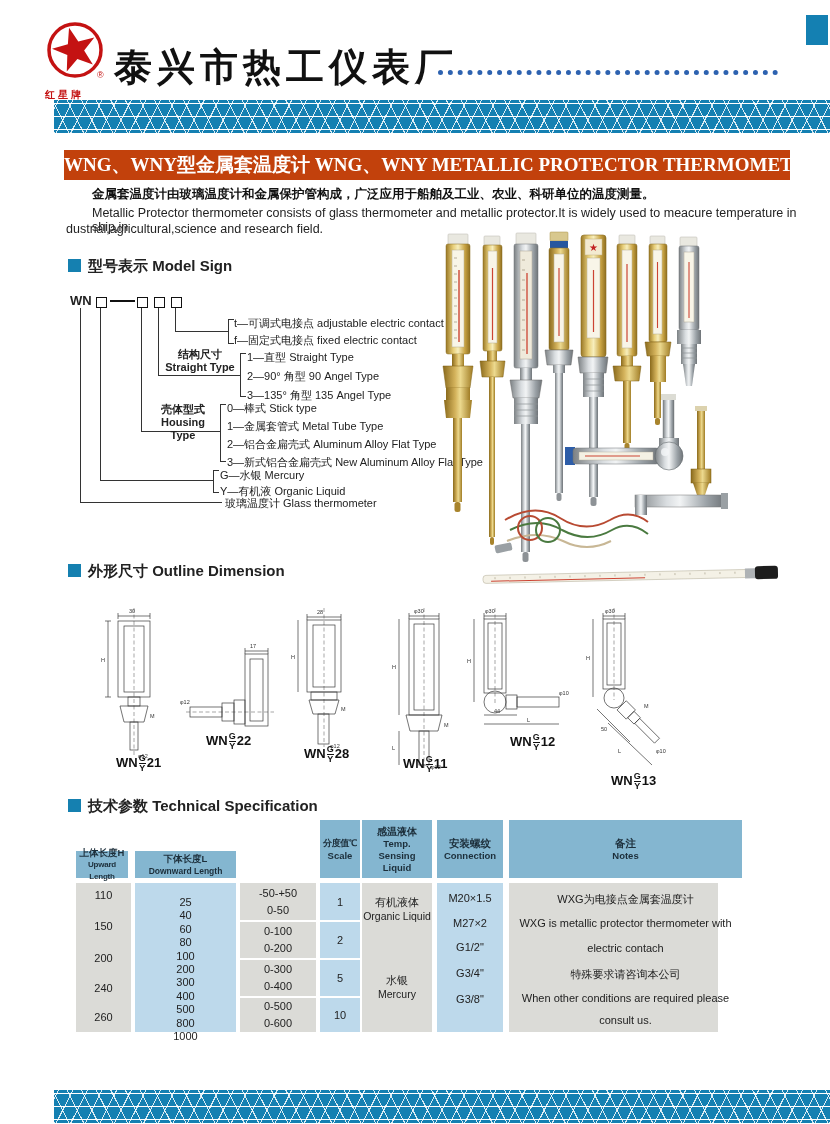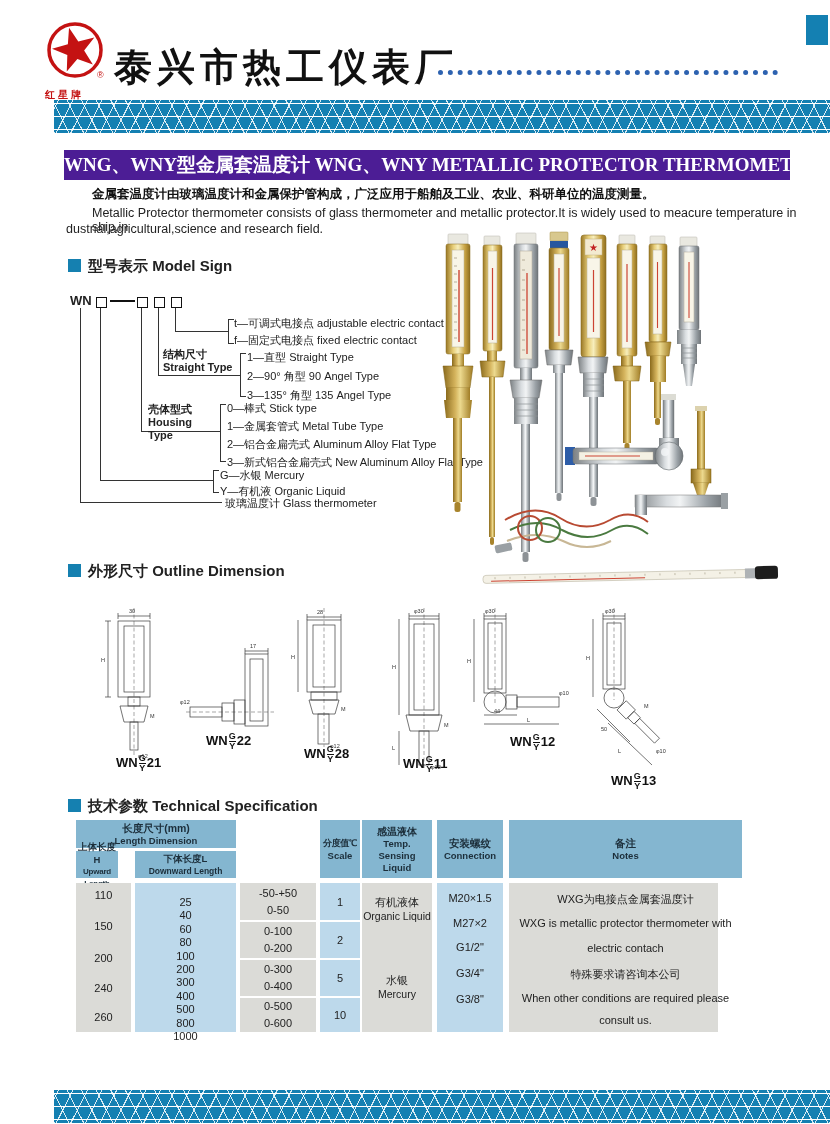--- a/index.html
+++ b/index.html
@@ -11,34 +11,34 @@
   .brand-txt{color:#c41212;font-size:10px;font-weight:bold;letter-spacing:3px;}
   .dotline{border-bottom:5px dotted #2d62b0;height:0;}
   .corner-mark{background:#1480b2;}
   
   .band{background-color:#1480b2;background-image:
     repeating-linear-gradient(63deg, rgba(255,255,255,.85) 0 1px, rgba(255,255,255,0) 1px 13px),
     repeating-linear-gradient(-63deg, rgba(255,255,255,.85) 0 1px, rgba(255,255,255,0) 1px 13px),
     linear-gradient(to bottom, rgba(255,255,255,0) 0 3px, #fff 3px 4px, rgba(255,255,255,0) 4px 16px,
       #fff 16px 17px, rgba(255,255,255,0) 17px 29px, #fff 29px 30px, rgba(255,255,255,0) 30px);}
   
-  .titlebar{background:#4c1d95;color:#fff;text-align:center;font-family:"Liberation Serif",serif;
+  .titlebar{background:#c2410c;color:#fff;text-align:center;font-family:"Liberation Serif",serif;
     font-weight:bold;font-size:19px;line-height:30px;white-space:nowrap;}
   .intro-zh{font-size:12.5px;font-weight:bold;color:#111;margin:0;}
   .intro-en{font-size:12.5px;color:#222;margin:0;}
   
   .sec-head{font-size:15px;font-weight:bold;color:#222;}
   .sq{display:inline-block;width:13px;height:13px;background:#1580b0;margin-right:7px;vertical-align:-1px;}
   
   .mbox{width:9px;height:9px;border:1.5px solid #111;background:#fff;}
   .vl{width:1px;background:#333;}
   .hl{height:1px;background:#333;}
   .br{border-left:1px solid #333;border-top:1px solid #333;border-bottom:1px solid #333;width:5px;}
   .ditem{font-size:11px;color:#222;white-space:nowrap;}
-  .glabel{font-size:11px;font-weight:bold;color:#222;line-height:13px;}
+  .glabel{font-size:11px;font-weight:bold;color:#222;text-align:center;line-height:13px;}
   .wn{font-size:13px;font-weight:bold;}
   
   .mlabel{font-size:13px;font-weight:bold;color:#111;white-space:nowrap;}
   .frac{display:inline-block;vertical-align:-4px;text-align:center;font-size:9px;line-height:9px;margin:0 1px;}
   .frac i{display:block;font-style:normal;font-weight:bold;}
   .frac i:first-child{border-bottom:1px solid #111;}
   
   .th{background:#84b6d0;color:#1c2e3a;text-align:center;font-weight:bold;}
   .th .zh{font-size:10.5px;line-height:13px;}
   .th .en{font-size:9.5px;line-height:12px;font-weight:bold;}
@@ -423,25 +423,21 @@
     <span>WN</span><span class="frac"><i>G</i><i>Y</i></span><span>12</span>
   </div>
   <div class="abs mlabel" style="left:611px;top:772px">
     <span>WN</span><span class="frac"><i>G</i><i>Y</i></span><span>13</span>
   </div>
 
   <div class="abs sec-head" style="left:68px;top:797px">
     <span class="sq"></span><span>技术参数 Technical Specification</span>
   </div>
 
-  <div class="abs th thflex" style="left:76px;top:820px;width:160px;height:28px">
-    <div class="zh">长度尺寸(mm)</div>
-      <div class="en">Length Dimension</div>
-  </div>
-  <div class="abs th thflex" style="left:76px;top:851px;width:42px;height:27px">
+  <div class="abs th thflex" style="left:76px;top:851px;width:52px;height:27px">
     <div class="zh" style="font-size:9.5px">上体长度H</div>
       <div class="en" style="font-size:8px;letter-spacing:-.2px">Upward Length</div>
   </div>
   <div class="abs th thflex" style="left:135px;top:851px;width:101px;height:27px">
     <div class="zh" style="font-size:9.5px">下体长度L</div>
       <div class="en" style="font-size:8.5px">Downward Length</div>
   </div>
   <div class="abs th thflex" style="left:320px;top:820px;width:40px;height:58px">
     <div class="zh" style="font-size:9px;letter-spacing:-.3px">分度值℃</div>
       <div class="en">Scale</div>

